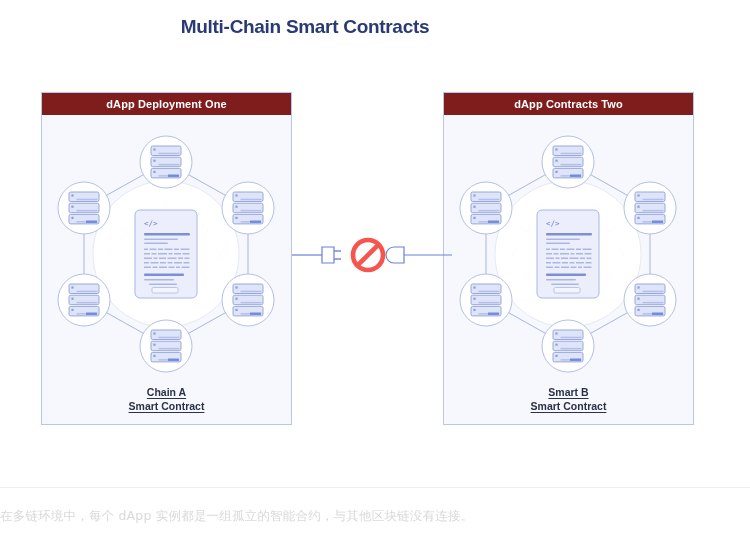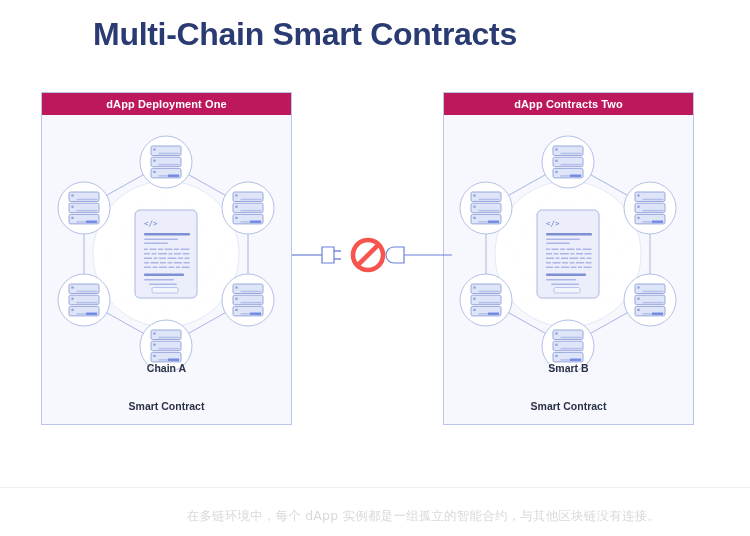--- a/index.html
+++ b/index.html
@@ -9,75 +9,75 @@
     font-family:"Liberation Sans","DejaVu Sans",sans-serif;
     overflow:hidden;
     position:relative;
   }
   .stage{position:relative;width:750px;height:536px;}
 
   
   .title{
     position:absolute;left:0;top:16px;width:610px;
     text-align:center;
-    font-size:32px;font-weight:bold;
+    font-size:19px;font-weight:bold;
     letter-spacing:-0.3px;
     color:#2a3a72;
   }
 
   
   .panel{
     position:absolute;top:92px;width:251px;height:333px;
     border:1px solid #b9c5e9;
     background:#f6f8fd;
     box-sizing:border-box;
   }
   .panel.left{left:41px;}
   .panel.right{left:443px;}
 
   .panel-header{
     height:22px;
-    background:#be185d;
+    background:#7f1d1d;
     color:#ffffff;
     font-size:11px;font-weight:bold;
     display:flex;align-items:center;justify-content:center;
     letter-spacing:0.1px;
   }
 
   .panel-body{position:relative;height:310px;}
 
   .net-svg{position:absolute;left:0;top:0;}
 
   
   .chain-label{
     position:absolute;left:0;bottom:12px;width:100%;
     text-align:center;
     font-size:10.5px;font-weight:bold;
     color:#2b3147;
     line-height:14px;
   }
   .chain-label span{
     display:block;
+    text-decoration:underline;
     text-underline-offset:2px;
-    margin-top:24px;
   }
 
   
   .connector{
     position:absolute;left:292px;top:225px;width:160px;height:60px;
   }
 
   
   .divider{
     position:absolute;left:0;top:487px;width:750px;height:1px;
     background:#eeeeee;
   }
   .caption{
     position:absolute;left:0;top:508px;width:660px;
-    text-align:right;
+    text-align:left;
     font-size:12.5px;
     color:#d9d9d9;
     font-family:"DejaVu Sans","Liberation Sans",sans-serif;
     letter-spacing:0.2px;
   }
 </style>
 </head>
 <body>
 
 <div class="stage">

